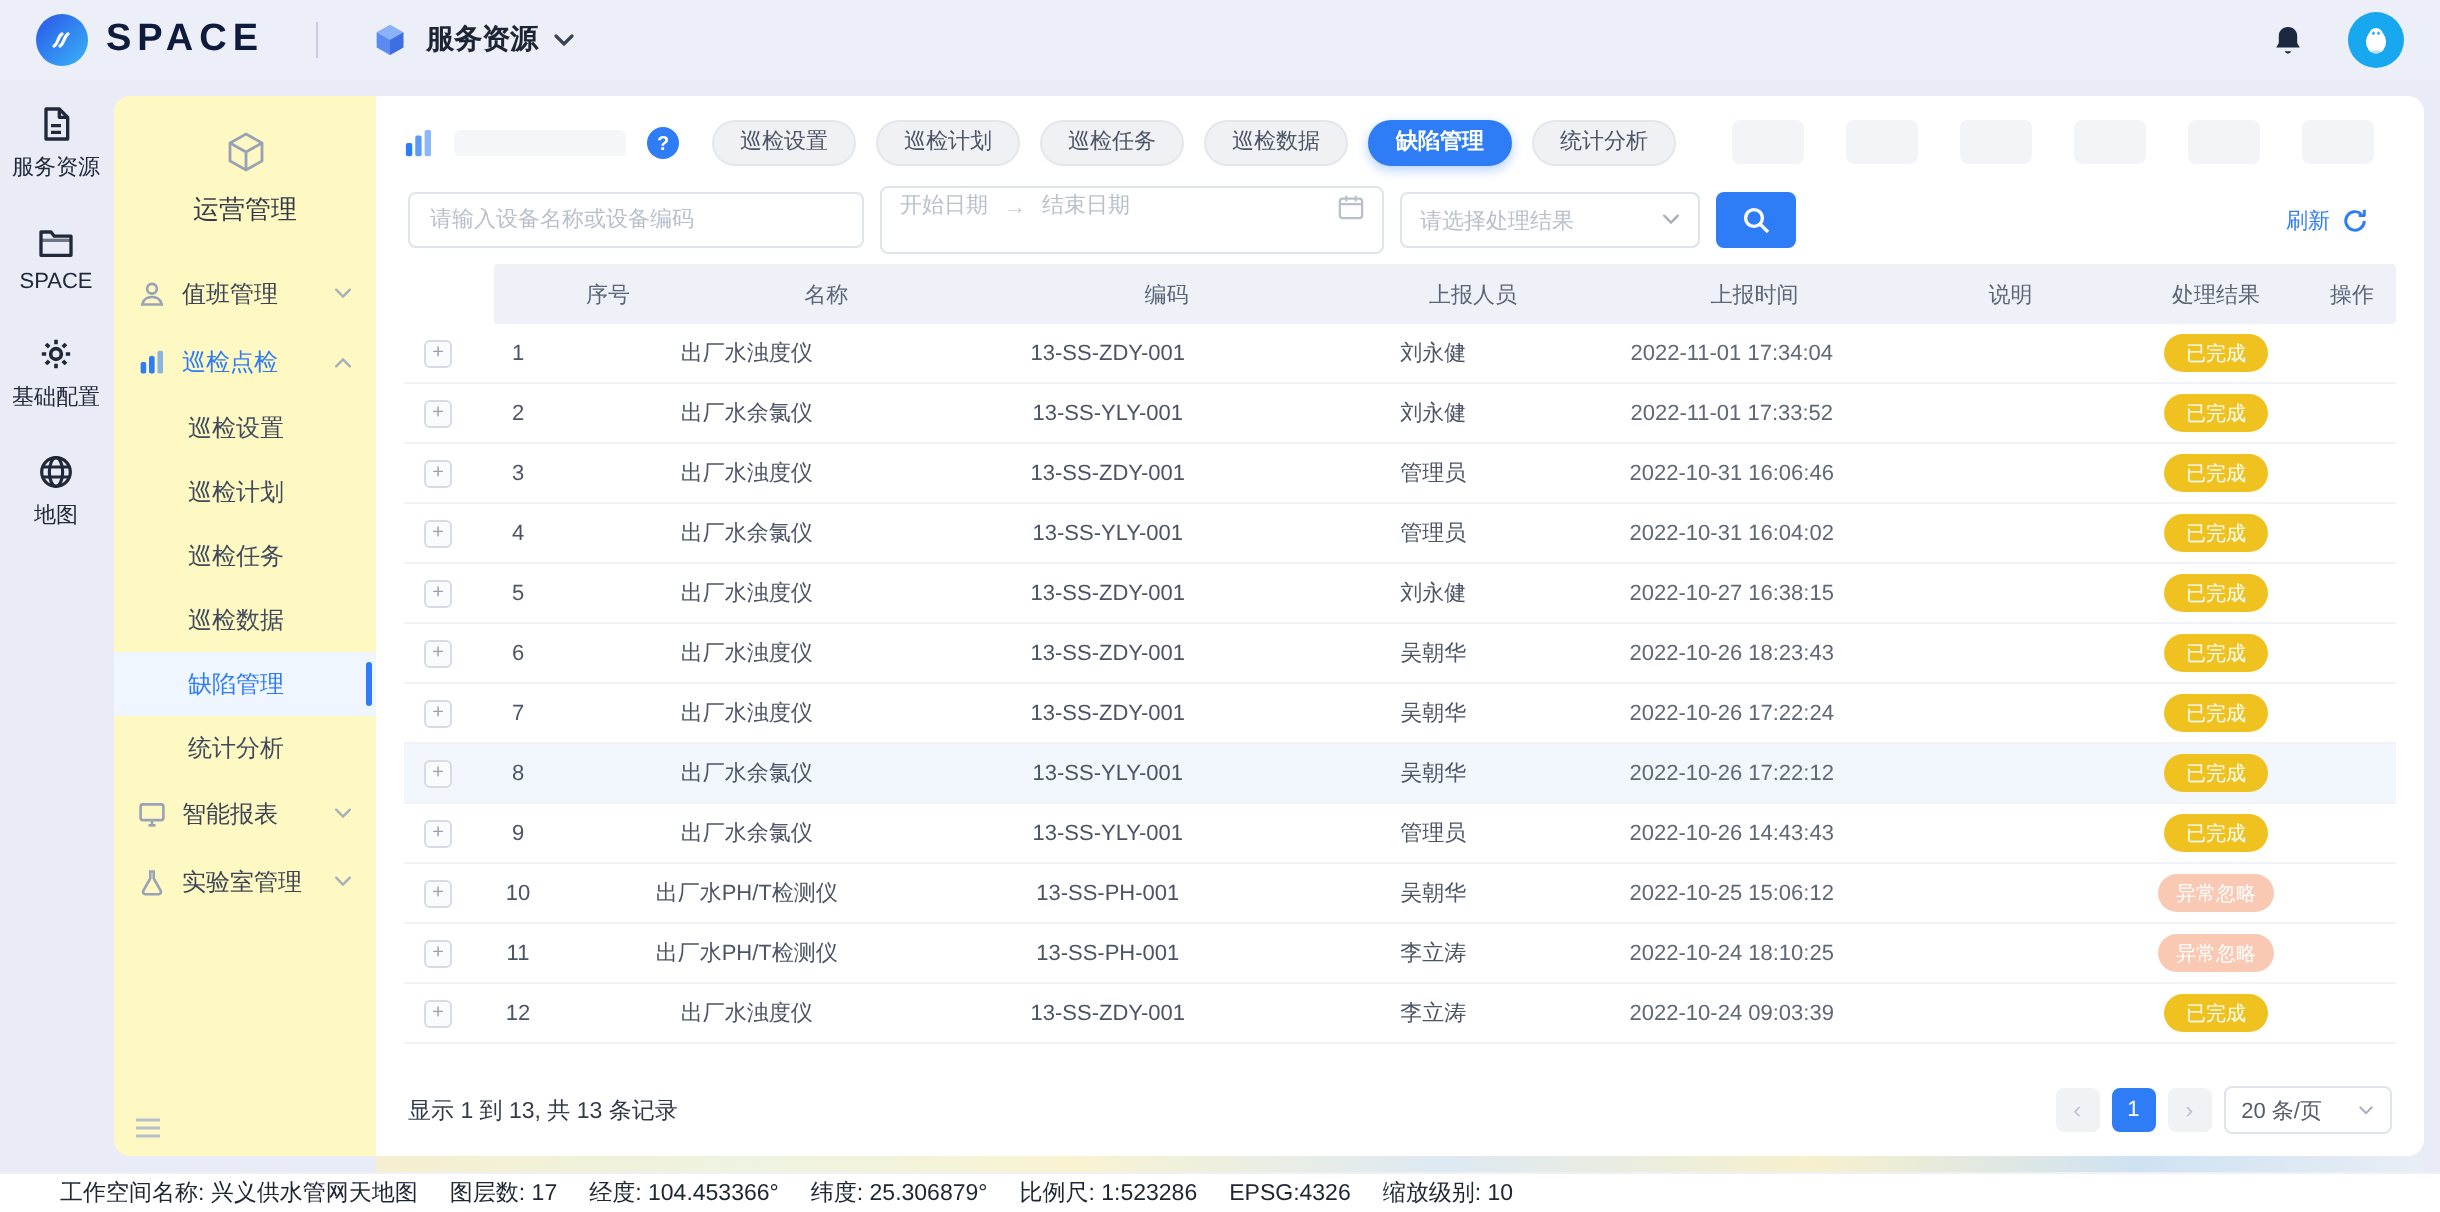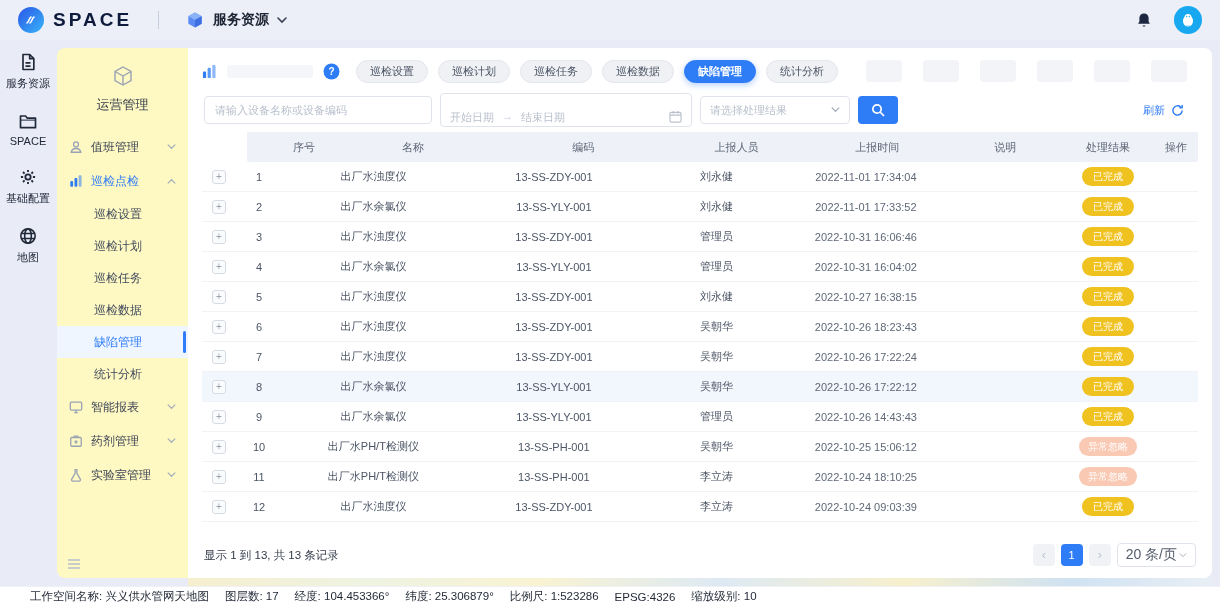--- a/index.html
+++ b/index.html
@@ -57,21 +57,21 @@
     box-shadow:0 2px 6px rgba(46,124,246,.35); }
   .blocks { display:flex; gap:21px; margin-left:18px; overflow:hidden; flex:1; }
   .blk { width:36px; height:22px; border-radius:4px; background:#f3f4f8; flex:none; }
   
   .filters { height:44px; display:flex; align-items:center; gap:8px; padding:0 16px; }
   .f-input { width:228px; height:28px; border:1px solid #dfe3ea; border-radius:4px;
     padding:0 10px; font-size:11px; color:#333; outline:none;
     font-family:"Liberation Sans","DejaVu Sans",sans-serif; }
   .f-input::placeholder { color:#b9c0cc; }
   .f-date { width:252px; height:28px; border:1px solid #dfe3ea; border-radius:4px;
-    display:flex; align-items:flex-start; padding:16px 9px; gap:8px; color:#b9c0cc;
+    display:flex; align-items:flex-end; padding:16px 9px; gap:8px; color:#b9c0cc;
     font-size:11px; cursor:pointer; }
   .f-date .sep { color:#c3c9d4; }
   .f-date .cal { margin-left:auto; color:#b9c0cc; display:flex; }
   .f-select { width:150px; height:28px; border:1px solid #dfe3ea; border-radius:4px;
     display:flex; align-items:center; padding:0 9px; color:#b9c0cc; font-size:11px; cursor:pointer; }
   .f-select .chev { margin-left:auto; color:#a7aebd; display:flex; }
   .f-search { width:40px; height:28px; border:none; border-radius:4px; background:#2e7cf6;
     display:flex; align-items:center; justify-content:center; cursor:pointer; }
   .f-refresh { margin-left:auto; height:28px; display:flex; align-items:center; gap:6px;
     padding:0 12px; background:#fff; border-radius:4px; color:#2e7cf6; font-size:11px;
@@ -103,21 +103,21 @@
   .badge.ignored { background:#f9c9b3; }
   
   .cfoot { height:46px; display:flex; align-items:center; padding:0 16px; }
   .records { font-size:11.5px; color:#333a49; }
   .pager { margin-left:auto; display:flex; align-items:center; gap:6px; }
   .pg-btn { width:22px; height:22px; border-radius:4px; background:#f0f2f6; color:#bcc3cf;
     display:flex; align-items:center; justify-content:center; font-size:12px; cursor:pointer; }
   .pg-cur { width:22px; height:22px; border-radius:4px; background:#2e7cf6; color:#fff;
     display:flex; align-items:center; justify-content:center; font-size:11px; cursor:pointer; }
   .pg-size { height:24px; border:1px solid #dfe3ea; border-radius:4px; background:#fff;
-    display:flex; align-items:center; gap:2px; padding:0 8px; font-size:14px; color:#555c6b;
+    display:flex; align-items:center; gap:18px; padding:0 8px; font-size:11px; color:#555c6b;
     cursor:pointer; }
   .pg-size .chev { color:#a7aebd; display:flex; }
   
   .map-sliver { position:absolute; left:188px; right:8px; bottom:20px; height:8px;
     background:linear-gradient(90deg,#f6efcf 0%,#eef3e2 18%,#f9f3d2 34%,#dde9f3 52%,#f7f0cd 70%,#cfe2f2 86%,#e8eef5 100%); }
   .statusbar { position:absolute; left:0; right:0; bottom:0; height:20px; background:#fff;
     display:flex; align-items:center; gap:16px; padding-left:30px; font-size:11.5px;
     color:#1f2633; border-top:1px solid #f0f1f5; white-space:nowrap; }
   .statusbar b { font-weight:normal; }
   svg { display:block; }
@@ -264,34 +264,20 @@
         <span>智能报表</span>
         <span class="chev">
           <svg width="9" height="6" viewBox="0 0 10 7">
             <path d="M1 1l4 4 4-4" stroke="currentColor" stroke-width="1.4" fill="none" stroke-linecap="round"></path>
           </svg>
         </span>
       </div>
       <div class="m-item">
         <span class="mi">
           <svg width="14" height="14" viewBox="0 0 16 16" fill="none" stroke="currentColor" stroke-width="1.5">
-            <rect x="2" y="4" width="12" height="10" rx="1.2"></rect>
-            <path d="M6 4V2.5h4V4M8 7v4M6 9h4"></path>
-          </svg>
-        </span>
-        <span>药剂管理</span>
-        <span class="chev">
-          <svg width="9" height="6" viewBox="0 0 10 7">
-            <path d="M1 1l4 4 4-4" stroke="currentColor" stroke-width="1.4" fill="none" stroke-linecap="round"></path>
-          </svg>
-        </span>
-      </div>
-      <div class="m-item">
-        <span class="mi">
-          <svg width="14" height="14" viewBox="0 0 16 16" fill="none" stroke="currentColor" stroke-width="1.5">
             <path d="M6.3 2h3.4M7 2v4l-4 7a1.4 1.4 0 0 0 1.2 2h7.6A1.4 1.4 0 0 0 13 13L9 6V2"></path>
           </svg>
         </span>
         <span>实验室管理</span>
         <span class="chev">
           <svg width="9" height="6" viewBox="0 0 10 7">
             <path d="M1 1l4 4 4-4" stroke="currentColor" stroke-width="1.4" fill="none" stroke-linecap="round"></path>
           </svg>
         </span>
       </div>

